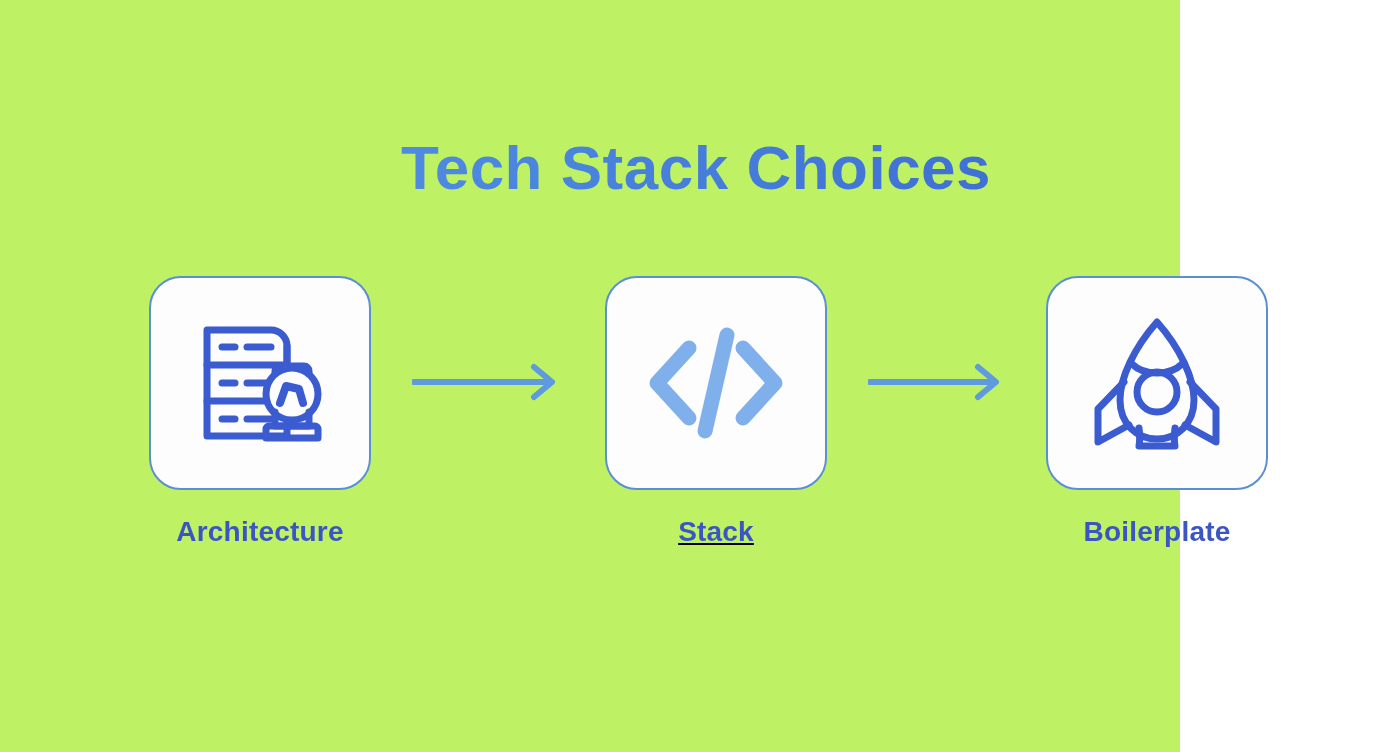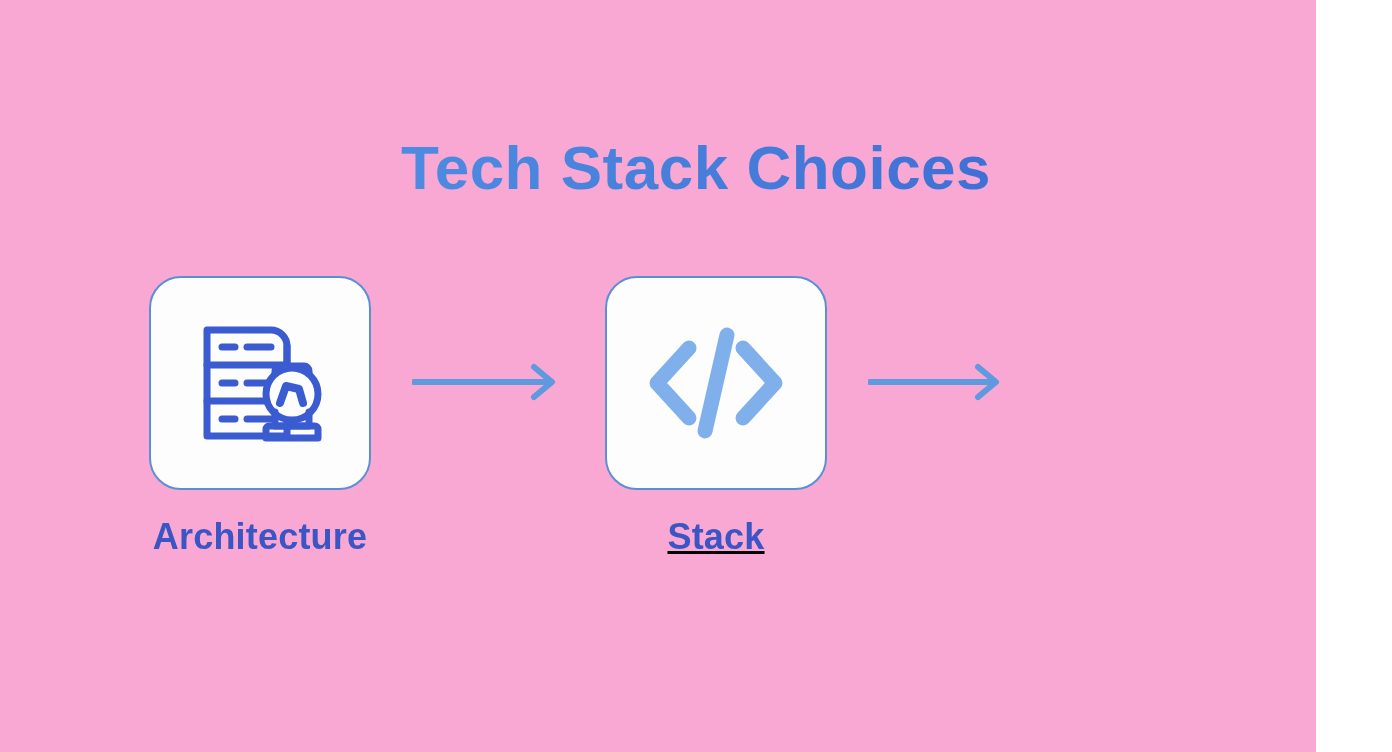--- a/index.html
+++ b/index.html
@@ -13,23 +13,23 @@
     background: #ffffff;
     font-family: "Liberation Sans", sans-serif;
     overflow: hidden;
     position: relative;
   }
 
   .canvas {
     position: absolute;
     left: 0;
     top: 0;
-    width: 1316px;
+    width: 1180px;
     height: 752px;
-    background: #f9a8d4;
+    background: #bef264;
   }
 
   
   .title {
     position: absolute;
     left: 0;
     top: 92px;
     width: 1392px;
     text-align: center;
     font-size: 62px;
@@ -74,21 +74,21 @@
     background: #fdfdfe;
     display: flex;
     align-items: center;
     justify-content: center;
   }
 
   .card svg { display: block; }
 
   .node-label {
     margin-top: 26px;
-    font-size: 36px;
+    font-size: 28px;
     font-weight: bold;
     color: #3b56c4;
     text-align: center;
     white-space: nowrap;
     letter-spacing: 0.2px;
   }
 
   
   .arrow {
     position: absolute;
@@ -166,15 +166,40 @@
 
     <div class="arrow arrow-2">
       <span>
         <svg width="140" height="40" viewBox="0 0 140 40" fill="none" stroke="#5e9add" stroke-width="6" stroke-linecap="round" stroke-linejoin="round">
           <path d="M2 20 H126"></path>
           <path d="M110 5 L128 20 L110 35"></path>
         </svg>
       </span>
     </div>
 
+    <div class="node node-3">
+      <div class="card">
+        <span>
+          <svg width="150" height="150" viewBox="0 0 150 150" fill="none" stroke="#3b5bd0" stroke-width="7" stroke-linecap="round" stroke-linejoin="round">
+
+            <path d="M75 14
+                     C 98 40, 112 70, 112 92
+                     C 112 116, 95 131, 75 131
+                     C 55 131, 38 116, 38 92
+                     C 38 70, 52 40, 75 14 Z"></path>
+
+            <path d="M50 56 C 62 68, 88 68, 100 56"></path>
+
+            <circle cx="75" cy="84" r="20"></circle>
+
+            <path d="M42 74 L16 101 L16 134 L47 117"></path>
+
+            <path d="M108 74 L134 101 L134 134 L103 117"></path>
+
+            <path d="M57 120 C 58 128, 58 132, 57 138 H93 C 92 132, 92 128, 93 120"></path>
+          </svg>
+        </span>
+      </div>
+      <div class="node-label">Boilerplate</div>
+    </div>
 
   </div>
 </div>
 
 </body></html>

